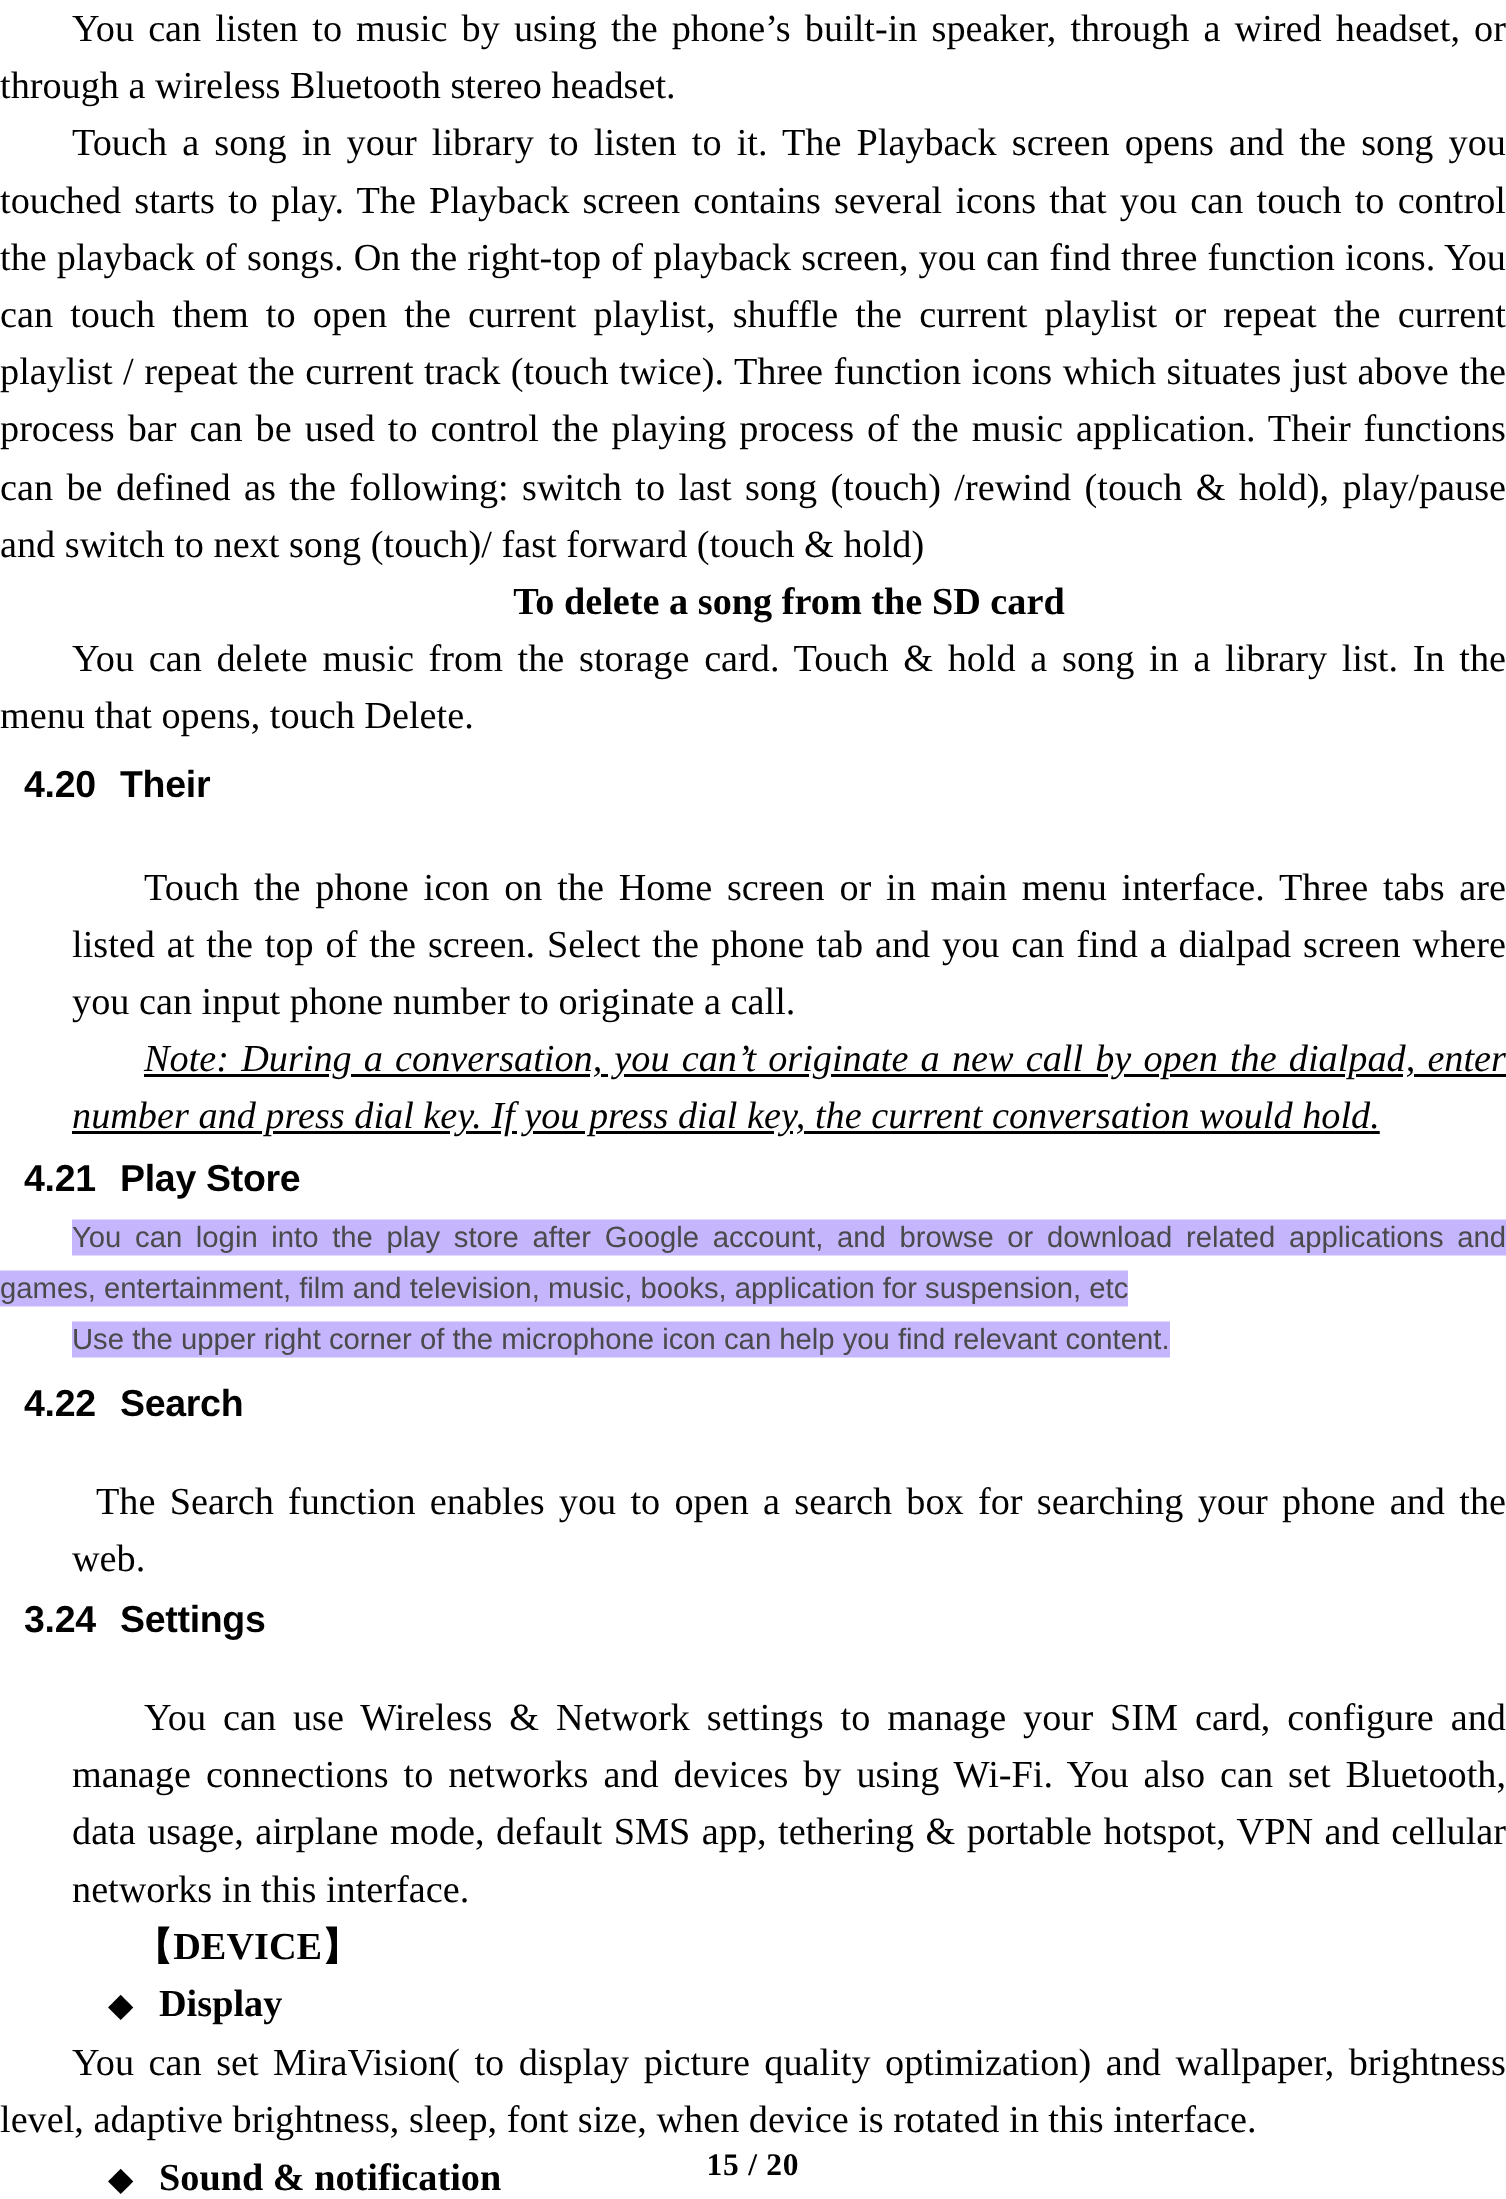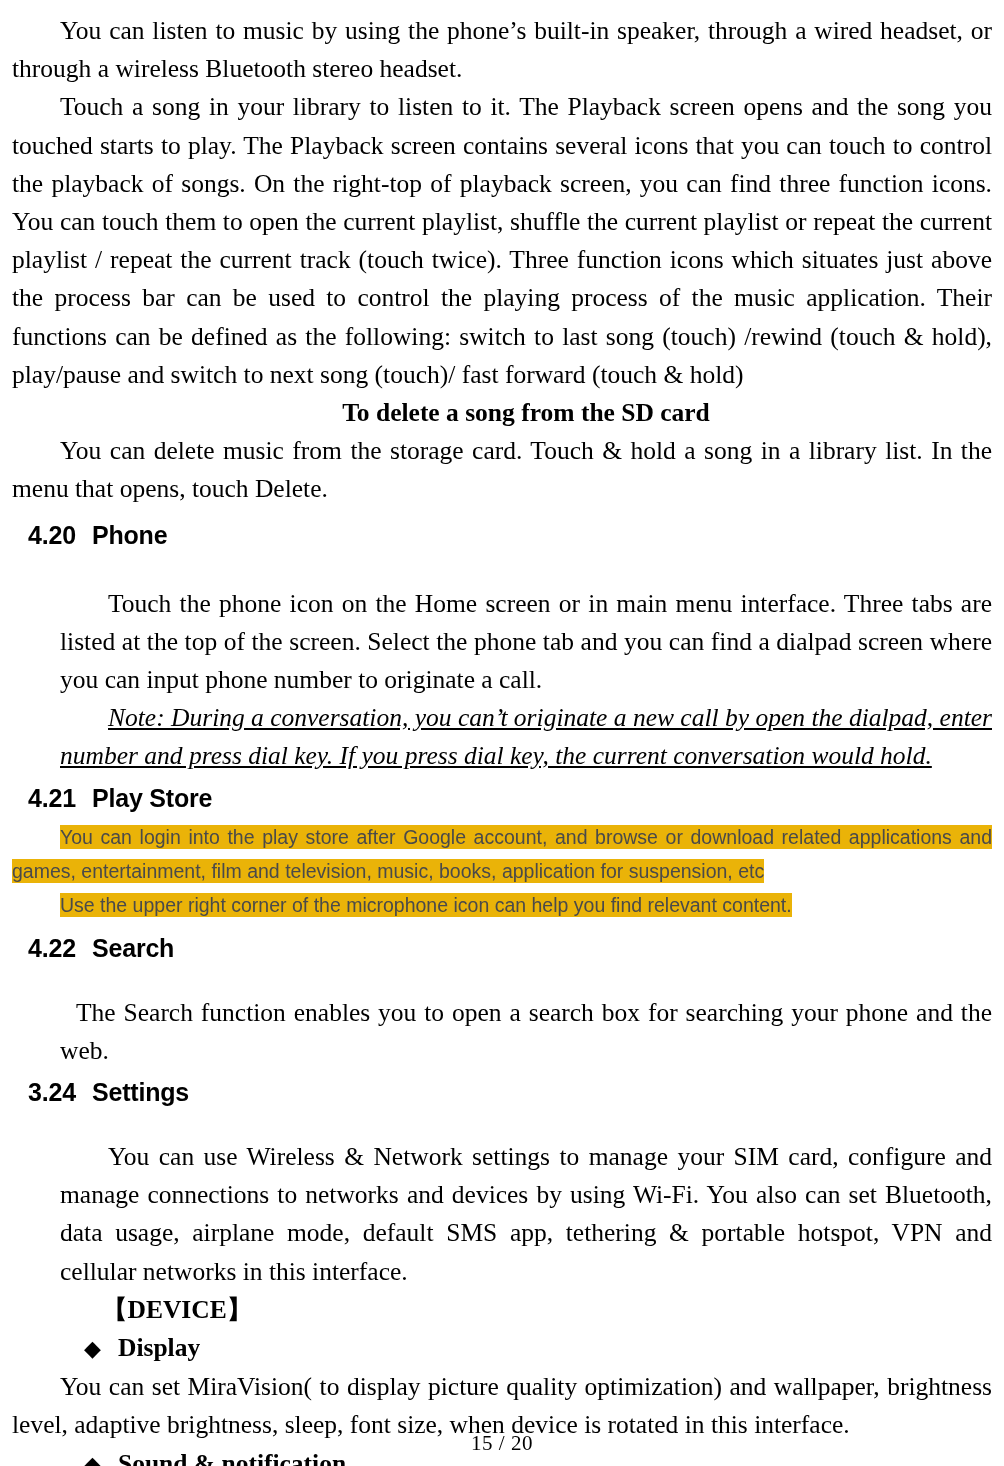--- a/index.html
+++ b/index.html
@@ -14,21 +14,21 @@
     font-family: "Liberation Serif", "DejaVu Serif", serif;
     color: #000000;
     overflow: hidden;
   }
 
   .page {
     position: relative;
     width: 1004px;
     height: 1466px;
     box-sizing: border-box;
-    padding: 12px;
+    padding: 0;
   }
 
   
   .para {
     font-size: 25.5px;
     line-height: 38.2px;
     text-align: justify;
     text-justify: inter-word;
     margin: 0;
     color: #000;
@@ -103,21 +103,21 @@
   .sans-block {
     font-family: "Liberation Sans", "DejaVu Sans", sans-serif;
     font-size: 19.5px;
     line-height: 34px;
     color: #4a4a4a;
     margin: 0;
     text-align: justify;
     text-justify: inter-word;
   }
   .sans-block .hl {
-    background-color: #eab308;
+    background-color: #c4b5fd;
     box-decoration-break: clone;
     -webkit-box-decoration-break: clone;
     padding: 1px 0;
   }
   .sans-block.indent1 { text-indent: 48px; }
   .sans-block.pad2 { padding-left: 48px; }
 
   
   .note {
     font-size: 25.5px;
@@ -132,21 +132,21 @@
   }
 
   
   .footer {
     position: absolute;
     left: 0;
     right: 0;
     bottom: 10px;
     text-align: center;
     font-size: 21px;
-    font-weight: normal;
+    font-weight: bold;
     font-family: "Liberation Serif", "DejaVu Serif", serif;
     letter-spacing: 0.5px;
   }
 
   .spacer-sm { height: 6px; }
   .spacer-xs { height: 2px; }
 </style>
 </head>
 <body>
 
@@ -155,21 +155,21 @@
   <p class="para indent">You can listen to music by using the phone’s built-in speaker, through a wired headset, or through a wireless Bluetooth stereo headset.</p>
 
   <p class="para indent">Touch a song in your library to listen to it. The Playback screen opens and the song you touched starts to play. The Playback screen contains several icons that you can touch to control the playback of songs. On the right-top of playback screen, you can find three function icons. You can touch them to open the current playlist, shuffle the current playlist or repeat the current playlist / repeat the current track (touch twice). Three function icons which situates just above the process bar can be used to control the playing process of the music application. Their functions can be defined as the following: switch to last song (touch) /rewind (touch &amp; hold), play/pause and switch to next song (touch)/ fast forward (touch &amp; hold)</p>
 
   <p class="subhead lvl1">To delete a song from the SD card</p>
 
   <p class="para indent">You can delete music from the storage card. Touch &amp; hold a song in a library list. In the menu that opens, touch Delete.</p>
 
   <div class="spacer-sm"></div>
   <h2 class="section-head">
-    <span class="num">4.20</span><span class="ttl">Phone</span>
+    <span class="num">4.20</span><span class="ttl">Their</span>
   </h2>
   <div class="spacer-sm"></div>
 
   <p class="para indent pad-left-48">Touch the phone icon on the Home screen or in main menu interface. Three tabs are listed at the top of the screen. Select the phone tab and you can find a dialpad screen where you can input phone number to originate a call.</p>
 
   <p class="note">Note: During a conversation, you can’t originate a new call by open the dialpad, enter number and press dial key. If you press dial key, the current conversation would hold.</p>
 
   <div class="spacer-xs"></div>
   <h2 class="section-head">
     <span class="num">4.21</span><span class="ttl">Play Store</span>

